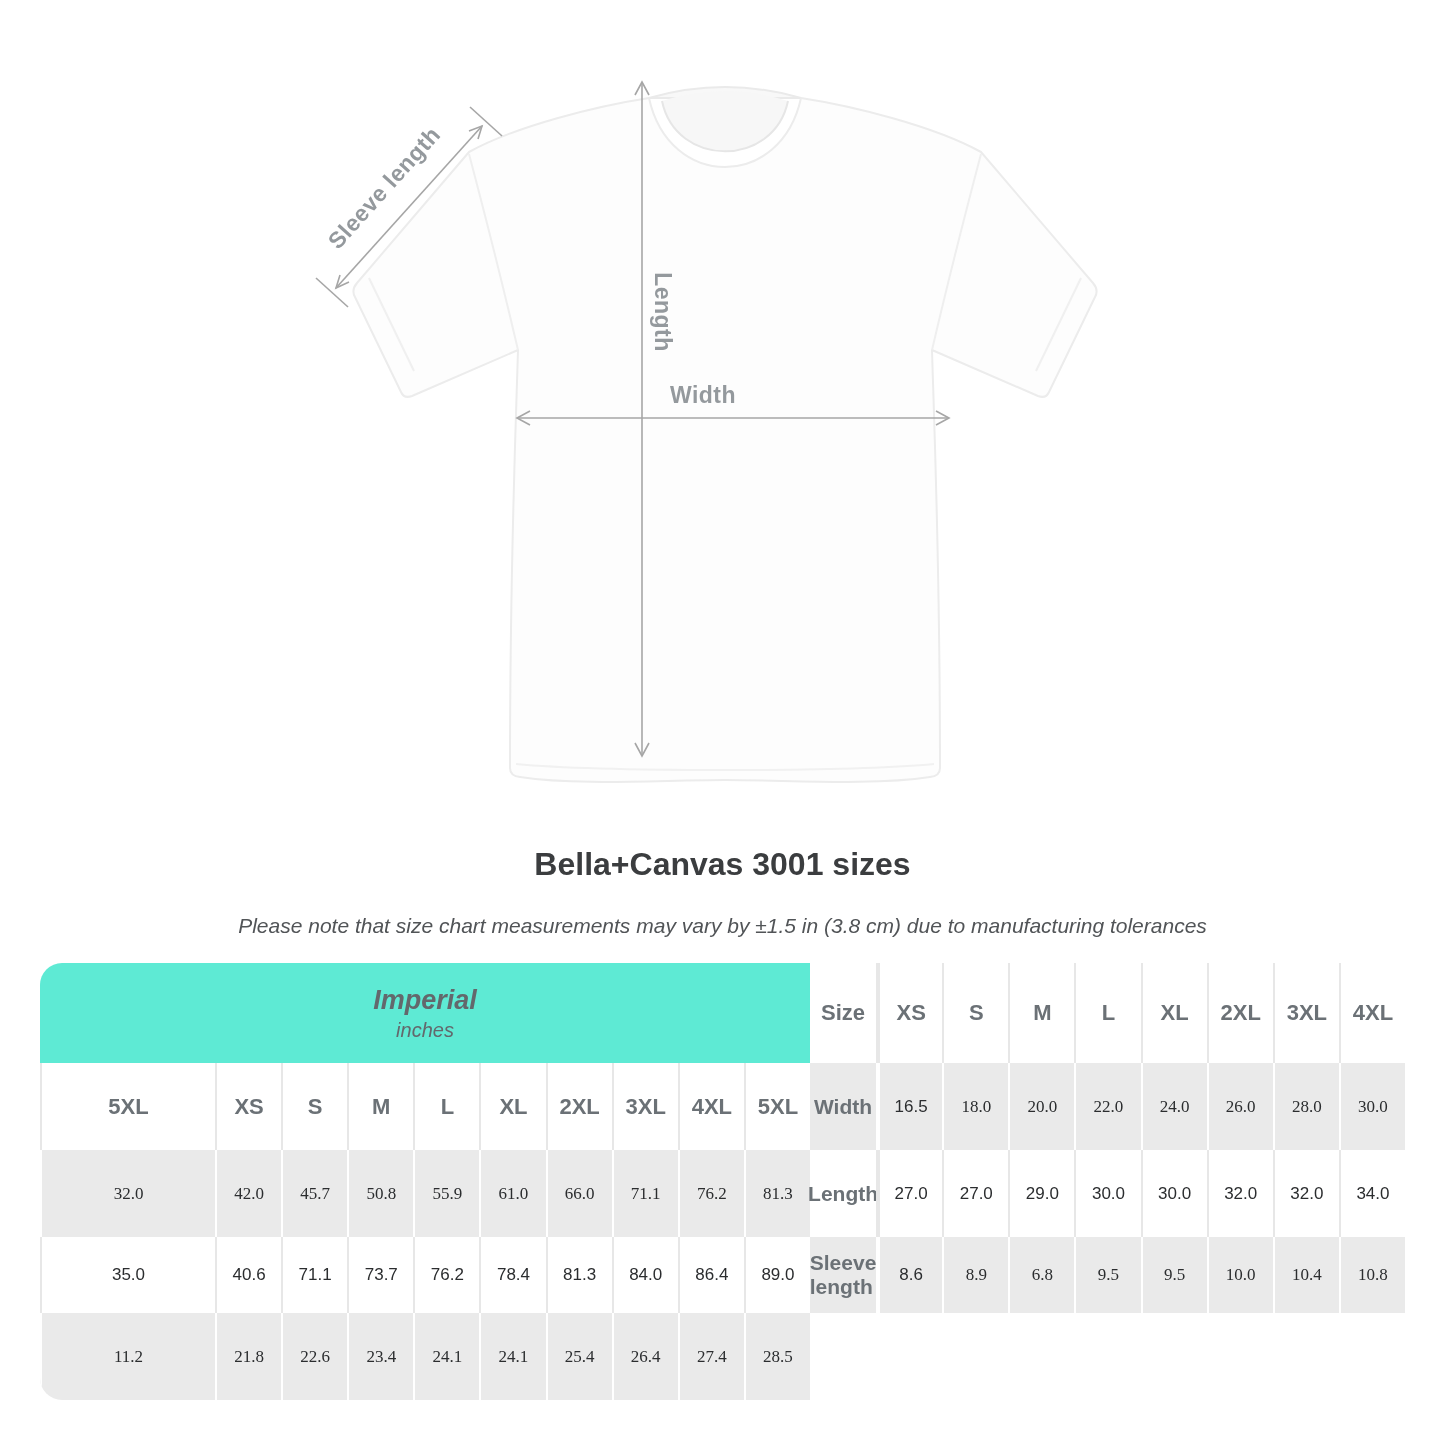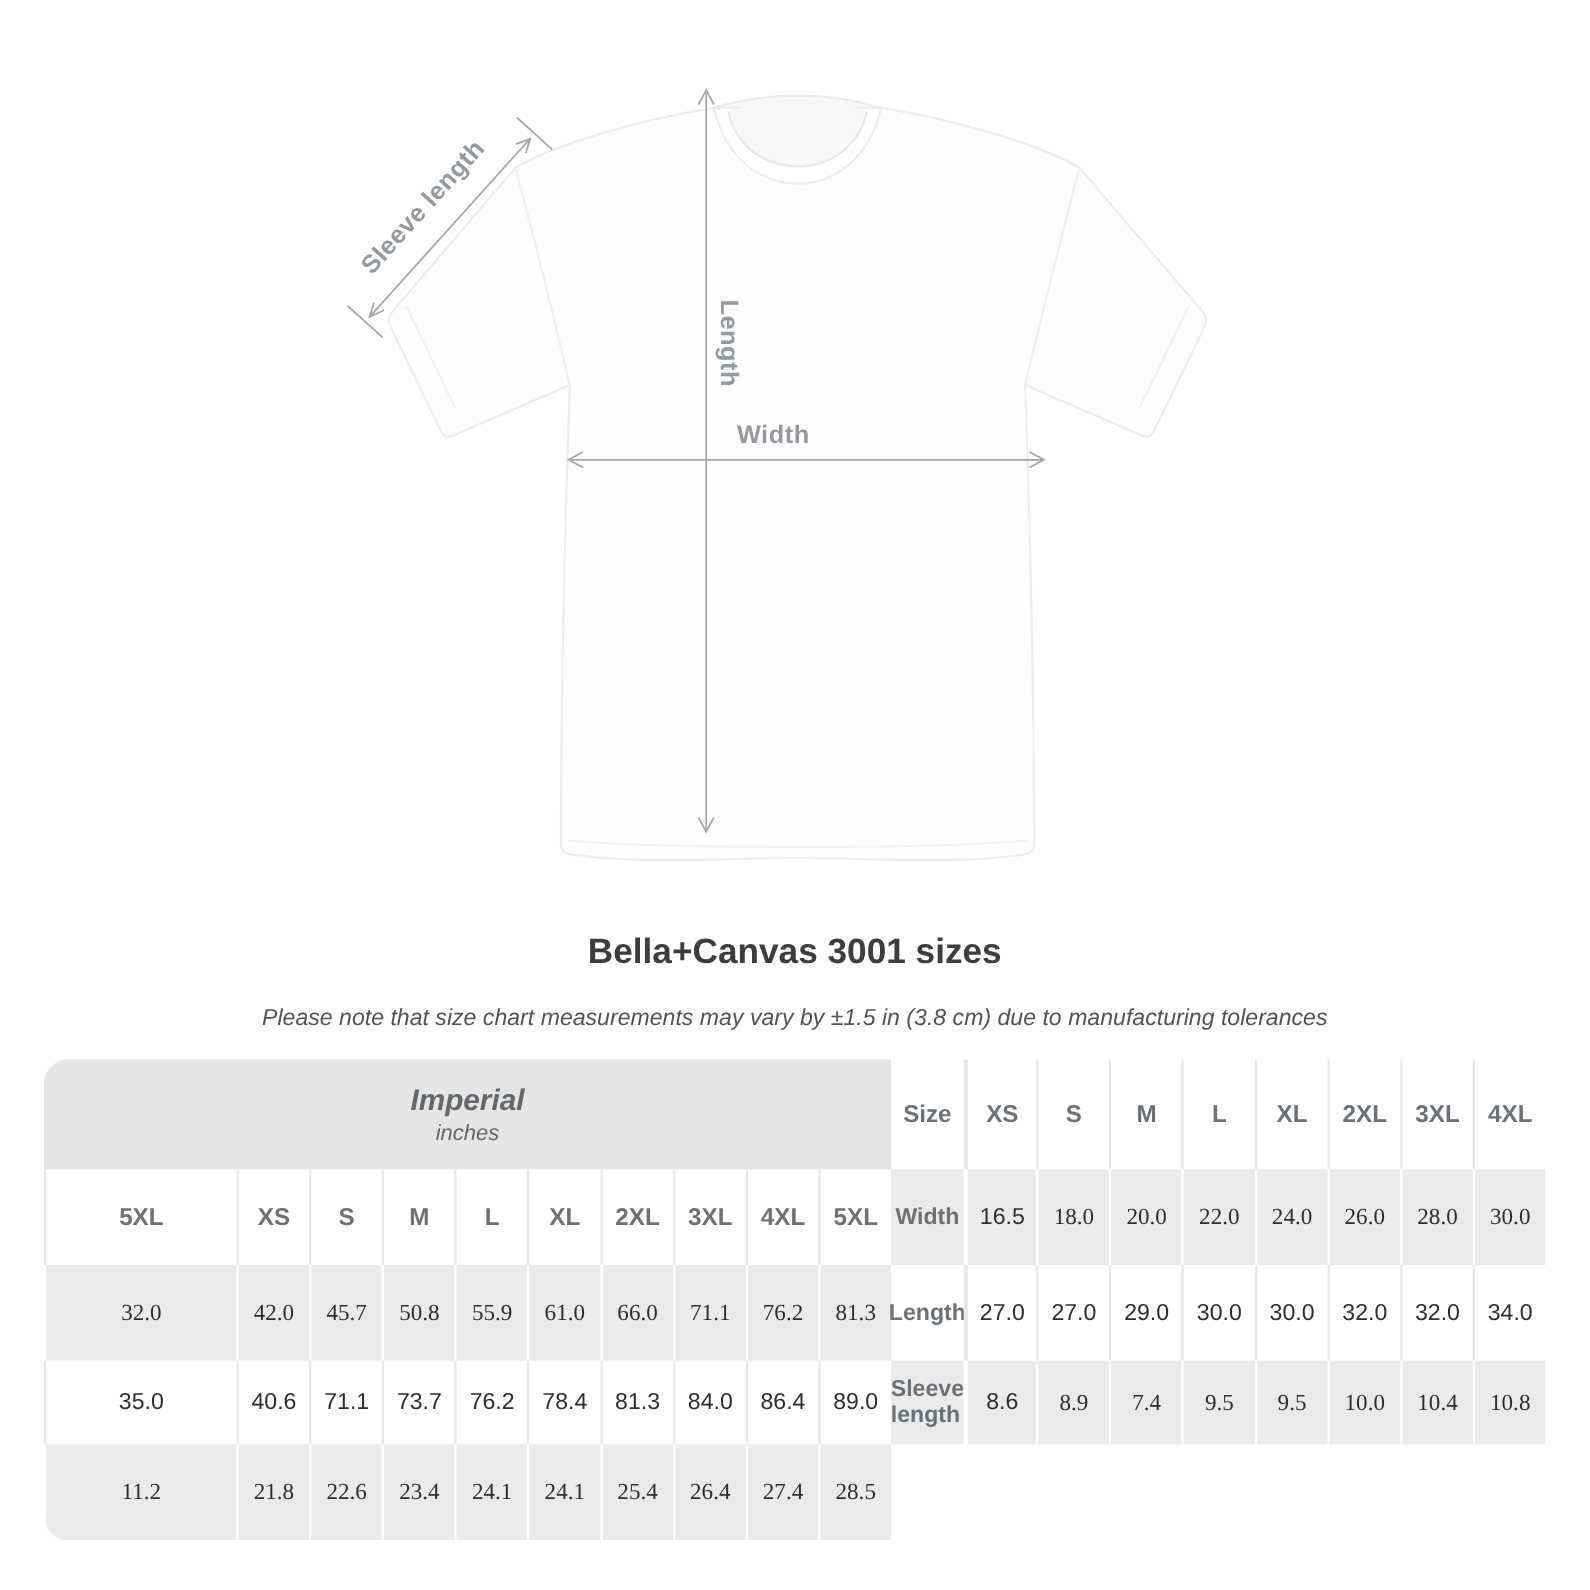--- a/index.html
+++ b/index.html
@@ -41,32 +41,32 @@
     grid-template-rows: 100px 87px 87px 76px 87px;
     border-radius: 22px;
     overflow: hidden;
     background: #ffffff;
   }
   .cell {
     display: flex; align-items: center; justify-content: center;
     min-width: 0;
   }
   .band {
-    background: #e5e5e5;
+    background: #5eead4;
     flex-direction: column; gap: 3px; align-items: center;
   }
   .band-imperial { grid-column: 1 / span 10; }
   .band-metric   { grid-column: 11 / span 9; }
   .band-name  { font-weight: bold; font-style: italic; font-size: 27px; color: #63686c; }
   .band-unit  { font-style: italic; font-size: 20px; color: #63686c; }
 
   .bg-gray { background: #eaeaea; }
   .head-txt  { font-weight: bold; font-size: 22px; color: #6b7176; }
   .label-txt { font-weight: bold; font-size: 21px; color: #6b7176; }
-  .num-txt   { font-size: 21px; color: #2b2d2f; }
+  .num-txt   { font-size: 17px; color: #2b2d2f; }
 
   .bl-gray       { border-left: 2px solid #e7e7e7; }
   .bl-white      { border-left: 2px solid #ffffff; font-family: Liberation Serif, serif; }
   .bl-gray-thick { border-left: 4px solid #e7e7e7; }
   .bl-white-thick{ border-left: 4px solid #ffffff; }
 </style>
 </head>
 <body>
 
 <div class="diagram-wrap">
@@ -196,21 +196,21 @@
     <div class="cell num-txt bl-gray">73.7</div>
     <div class="cell num-txt bl-gray">76.2</div>
     <div class="cell num-txt bl-gray">78.4</div>
     <div class="cell num-txt bl-gray">81.3</div>
     <div class="cell num-txt bl-gray">84.0</div>
     <div class="cell num-txt bl-gray">86.4</div>
     <div class="cell num-txt bl-gray">89.0</div>
     <div class="cell label-txt bg-gray">Sleeve length</div>
     <div class="cell num-txt bl-white-thick bg-gray">8.6</div>
     <div class="cell num-txt bl-white bg-gray">8.9</div>
-    <div class="cell num-txt bl-white bg-gray">7.4</div>
+    <div class="cell num-txt bl-white bg-gray">6.8</div>
     <div class="cell num-txt bl-white bg-gray">9.5</div>
     <div class="cell num-txt bl-white bg-gray">9.5</div>
     <div class="cell num-txt bl-white bg-gray">10.0</div>
     <div class="cell num-txt bl-white bg-gray">10.4</div>
     <div class="cell num-txt bl-white bg-gray">10.8</div>
     <div class="cell num-txt bl-white bg-gray">11.2</div>
     <div class="cell num-txt bl-white bg-gray">21.8</div>
     <div class="cell num-txt bl-white bg-gray">22.6</div>
     <div class="cell num-txt bl-white bg-gray">23.4</div>
     <div class="cell num-txt bl-white bg-gray">24.1</div>

